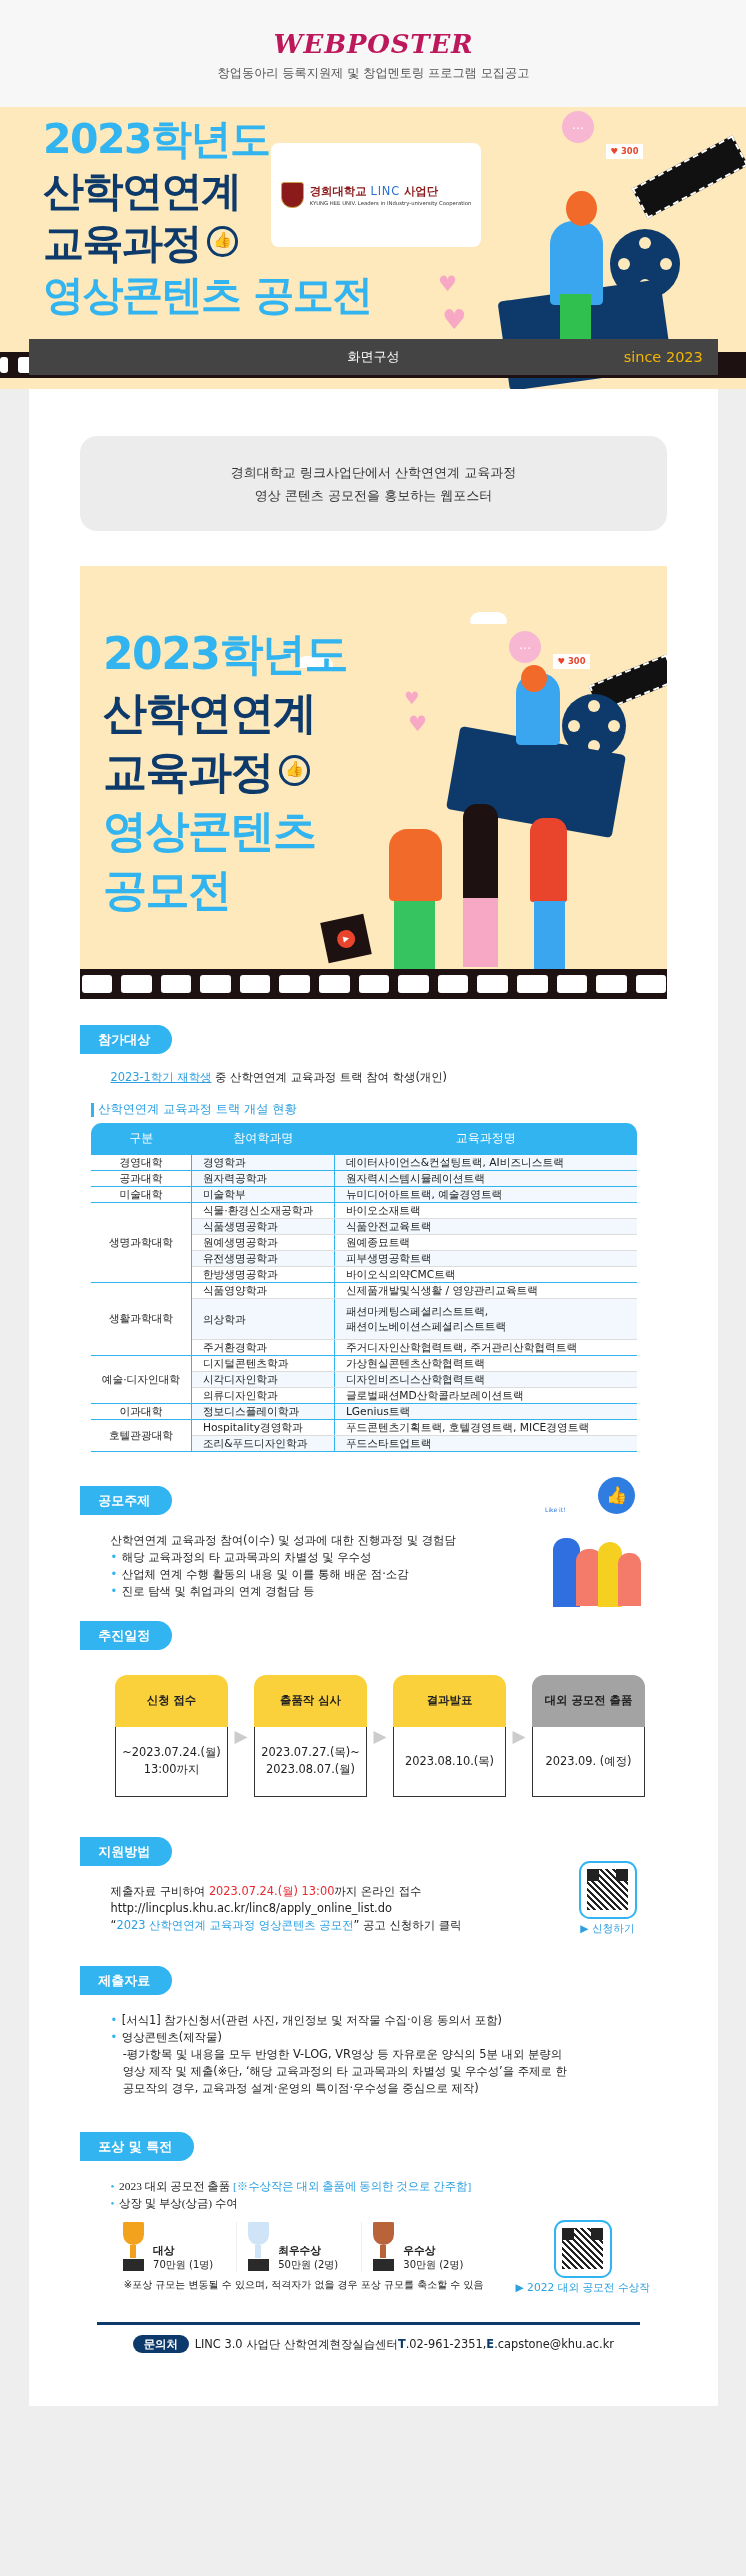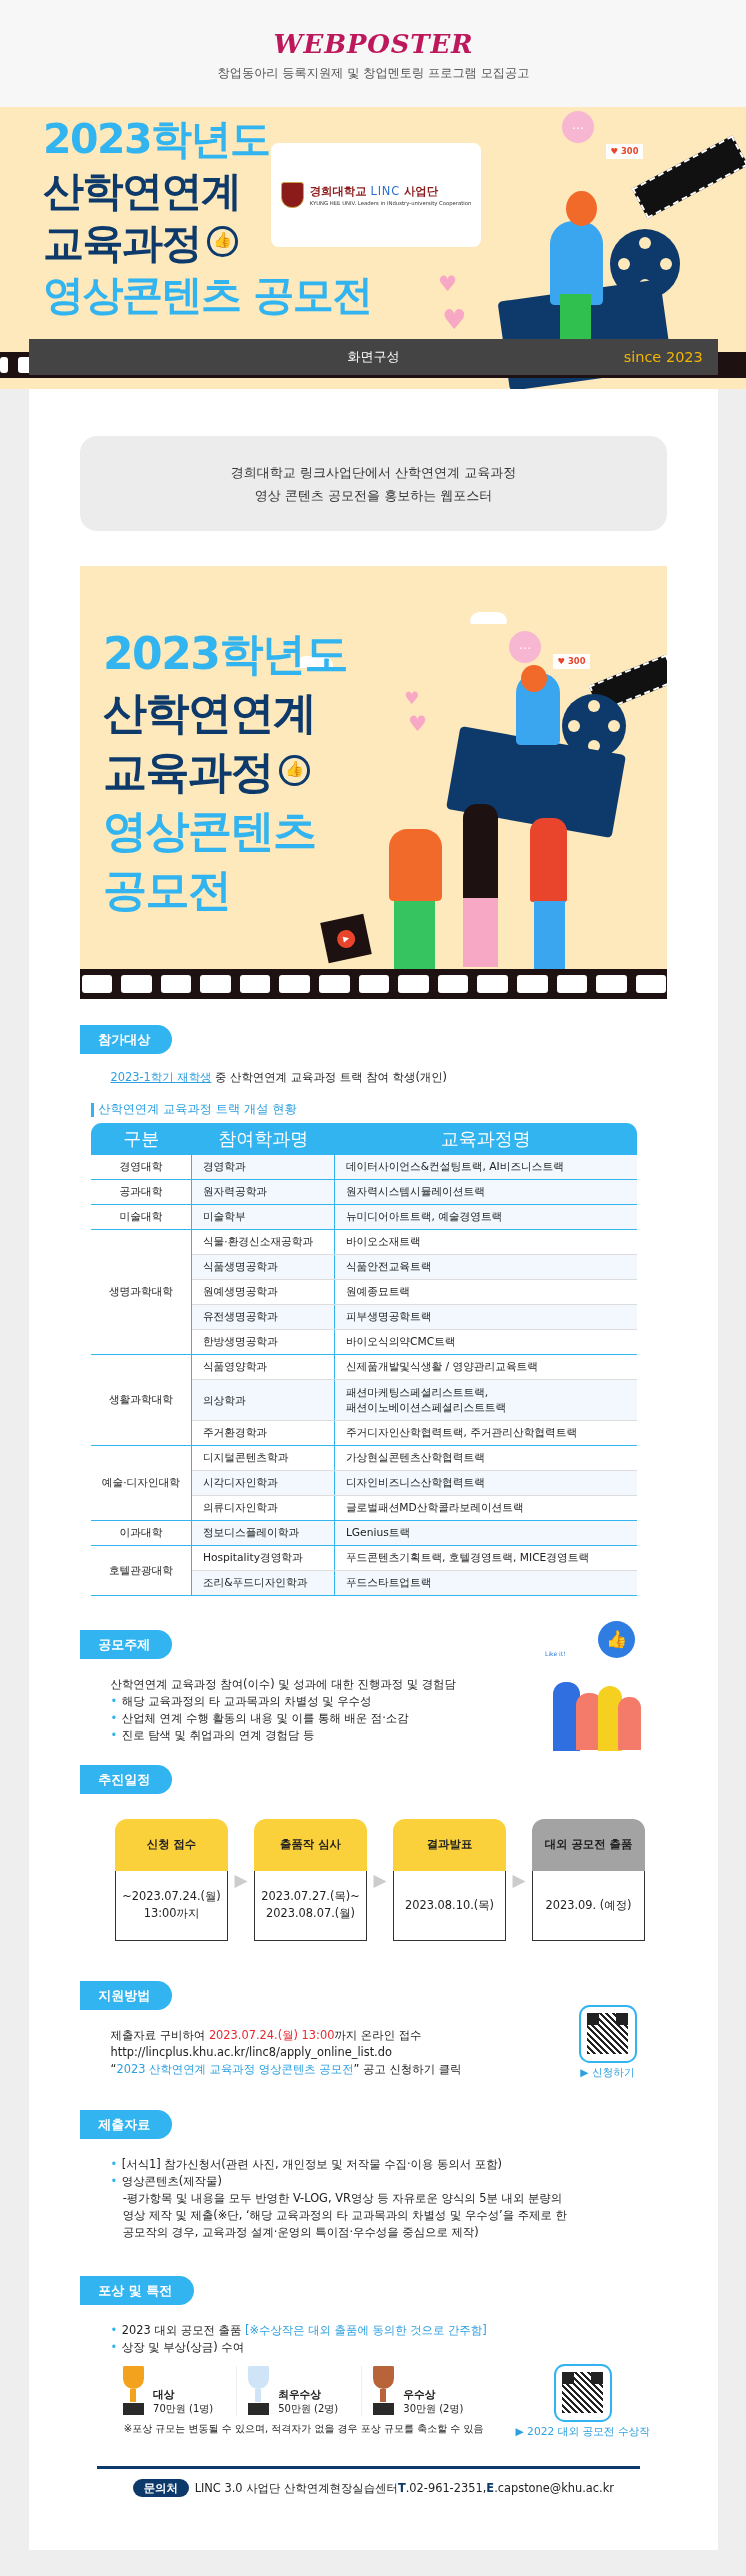--- a/index.html
+++ b/index.html
@@ -61,24 +61,24 @@
   .badge { display: inline-block; height: 29px; line-height: 29px; padding: 0 21.3px 0 18.3px; min-width: 70px; background: #31b4ef; color: #fff; font-weight: bold; font-size: 13px; border-radius: 0 14.5px 14.5px 0; }
   .sec-body { padding: 0 0 0 30.5px; font-size: 11.4px; line-height: 17px; }
 
   .target-line { margin-top: 15.2px; font-size: 11.4px; }
   .target-line .hl { color: #2b9fe0; text-decoration: underline; }
   .def-box { margin-top: 13.7px; margin-right: 23px; background: #fdf1dc; box-shadow: 3px 3.8px 0 #f9ddb0; padding: 6.1px 9.1px 7.6px 9.1px; font-size: 10.7px; line-height: 15.2px; }
   .def-box .def-title { color: #f08a00; font-weight: bold; }
 
   .tbl-title { margin-top: 17px; margin-left: 10.7px; color: #2b9fe0; font-size: 12.2px; border-left: 3px solid #31b4ef; padding-left: 4.6px; line-height: 13.7px; }
   table.tracks { margin: 6.1px 23px 0 10.7px; width: 546px; border-collapse: collapse; font-size: 10.7px; }
-  table.tracks th { background: #31b4ef; color: #fff; font-weight: normal; font-size: 18px; height: 32px; }
+  table.tracks th { background: #31b4ef; color: #fff; font-weight: normal; font-size: 12px; height: 32px; }
   table.tracks th:first-child { border-top-left-radius: 10.7px; }
   table.tracks th:last-child { border-top-right-radius: 10.7px; }
-  table.tracks td { height: 25px; padding: 0 10.7px; }
+  table.tracks td { height: 16px; padding: 0 10.7px; }
   table.tracks td.col-a { text-align: center; width: 101px; border-right: 0.8px solid #31b4ef; }
   table.tracks td.col-b { width: 143px; border-right: 0.8px solid #31b4ef; }
   table.tracks tr.row-alt td.col-b, table.tracks tr.row-alt td.col-c { background: #f2f8fd; }
   table.tracks tr td.col-b, table.tracks tr td.col-c { border-bottom: 0.8px solid #dcdcdc; }
   table.tracks tr.group-end td { border-bottom: 1.5px solid #31b4ef !important; }
   table.tracks td.col-a.group { border-bottom: 1.5px solid #31b4ef; }
   table.tracks td.tall { height: 41px; line-height: 15.2px; }
 
   .topic-wrap { display: flex; justify-content: space-between; }
   .topic-lines { margin-top: 17px; font-size: 11.4px; line-height: 17px; }
@@ -99,21 +99,21 @@
   .qr-box { width: 58px; height: 58px; border: 2.3px solid #31b4ef; border-radius: 10.7px; padding: 6.1px; background: #fff; }
   .qr { width: 41px; height: 41px; background:
       linear-gradient(90deg, #222 0 30%, transparent 30% 70%, #222 70%) top/100% 30% no-repeat,
       repeating-linear-gradient(45deg, #222 0 2.3px, #fff 2.3px 4.6px); position: relative; }
   .qr-cta { color: #2b9fe0; font-size: 10.7px; margin-top: 3px; text-align: center; }
   .qr-col { margin-right: 30.5px; margin-top: -4.6px; display: flex; flex-direction: column; align-items: center; }
 
   .docs { margin-top: 17px; font-size: 11.4px; line-height: 17px; padding-right: 23px; }
   .docs .indent { padding-left: 12.2px; }
 
-  .awards-lines { margin-top: 17px; font-size: 11.4px; line-height: 17px; }
+  .awards-lines { margin-top: 17px; font-size: 11.4px; line-height: 17px; font-family: Liberation Serif, serif; }
   .awards-lines .blue { color: #2b9fe0; }
   .trophies { display: flex; align-items: flex-end; margin-top: 9.1px; margin-left: 7.6px; }
   .trophy-item { display: flex; align-items: flex-end; gap: 4.6px; width: 119px; border-right: 0.8px solid #eee; margin-right: 6.1px; }
   .trophy-item:last-child { border-right: none; }
   .cup { width: 30.5px; height: 50px; position: relative; }
   .cup .bowl { position: absolute; left: 4.6px; top: 0; width: 21.3px; height: 23px; border-radius: 1.5px 1.5px 10.7px 10.7px; }
   .cup .stem { position: absolute; left: 12.2px; top: 23px; width: 6.1px; height: 13.7px; }
   .cup .base { position: absolute; left: 4.6px; top: 37px; width: 21.3px; height: 12.2px; background: #2a2a2a; }
   .gold .bowl, .gold .stem { background: #f3a21e; }
   .silver .bowl, .silver .stem { background: #cfe5f7; }

